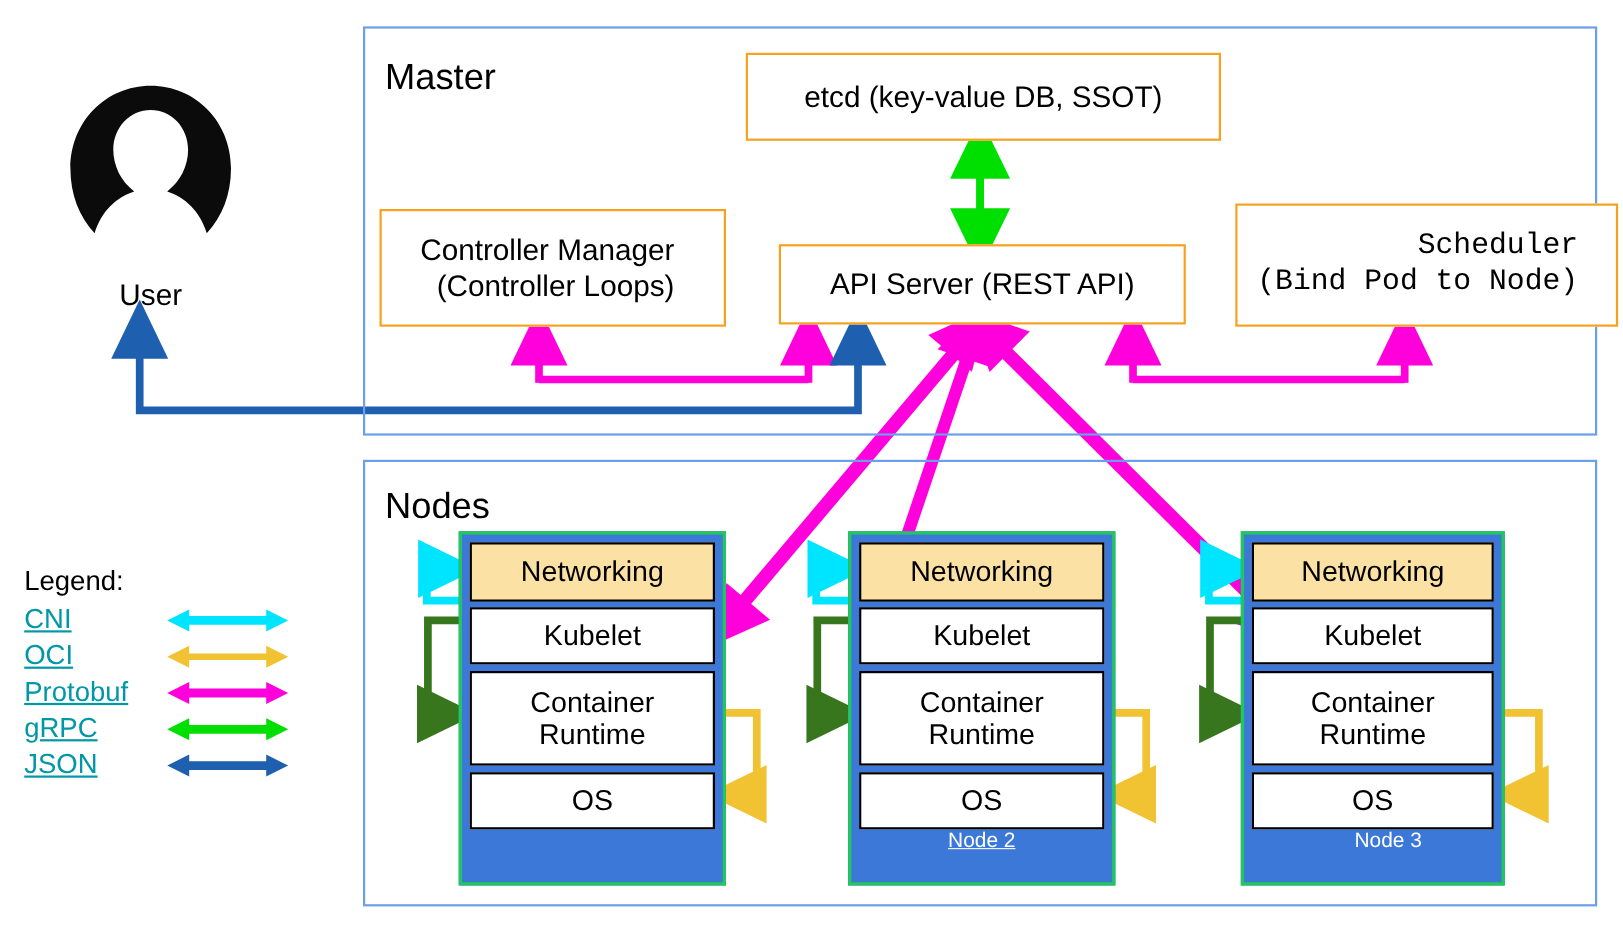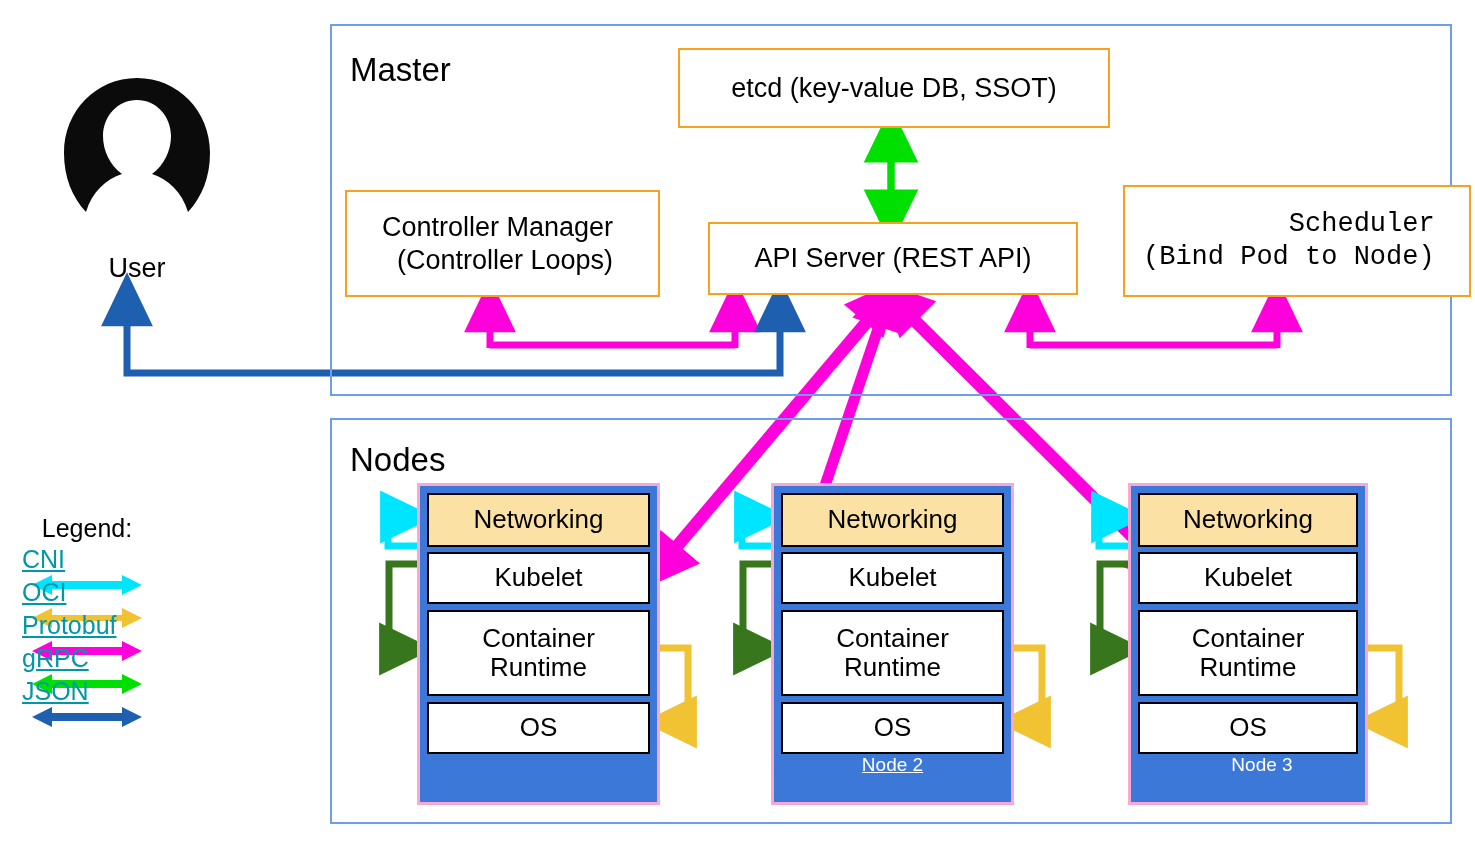--- a/index.html
+++ b/index.html
@@ -62,21 +62,21 @@
   }
   .master-box.centered {
     justify-content: center;
     padding-left: 0;
   }
 
   
   .node {
     position: absolute;
     background: #3C78D8;
-    border: 3px solid #f9a8d4;
+    border: 3px solid #22c55e;
     box-sizing: border-box;
     padding: 7px;
   }
   .node-layer {
     background: #ffffff;
     border: 2px solid #000000;
     box-sizing: border-box;
     display: flex;
     align-items: center;
     justify-content: center;
@@ -112,27 +112,25 @@
 
   
   #legend {
     position: absolute;
   }
   #legend-title {
     font-size: 25px;
     color: #000000;
     line-height: 1;
     margin-bottom: 6px;
-    text-align: center;
   }
   .legend-row {
     display: flex;
     align-items: center;
     height: 33px;
-    flex-direction: column;
   }
   .legend-name {
     width: 130px;
     font-size: 25px;
     color: #0097A7;
     text-decoration: underline;
     line-height: 1;
     white-space: nowrap;
   }
   .legend-arrow {

